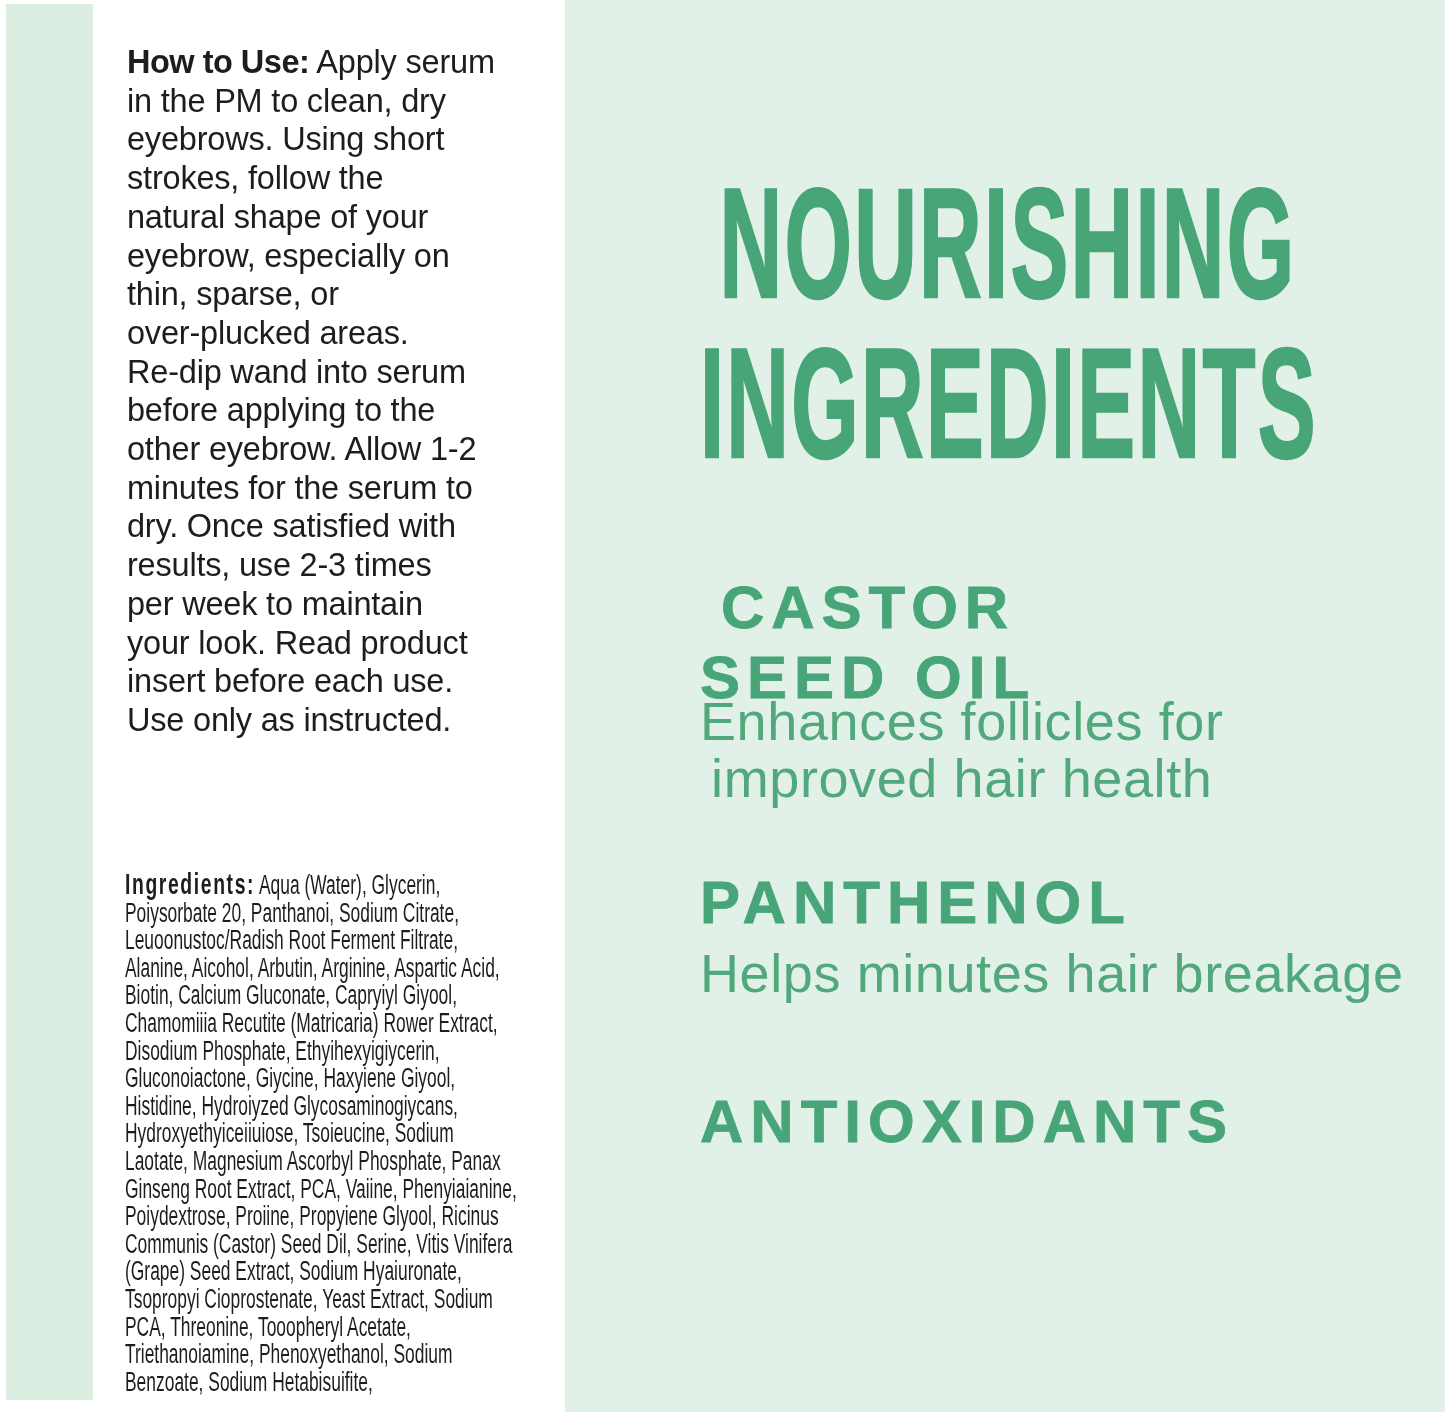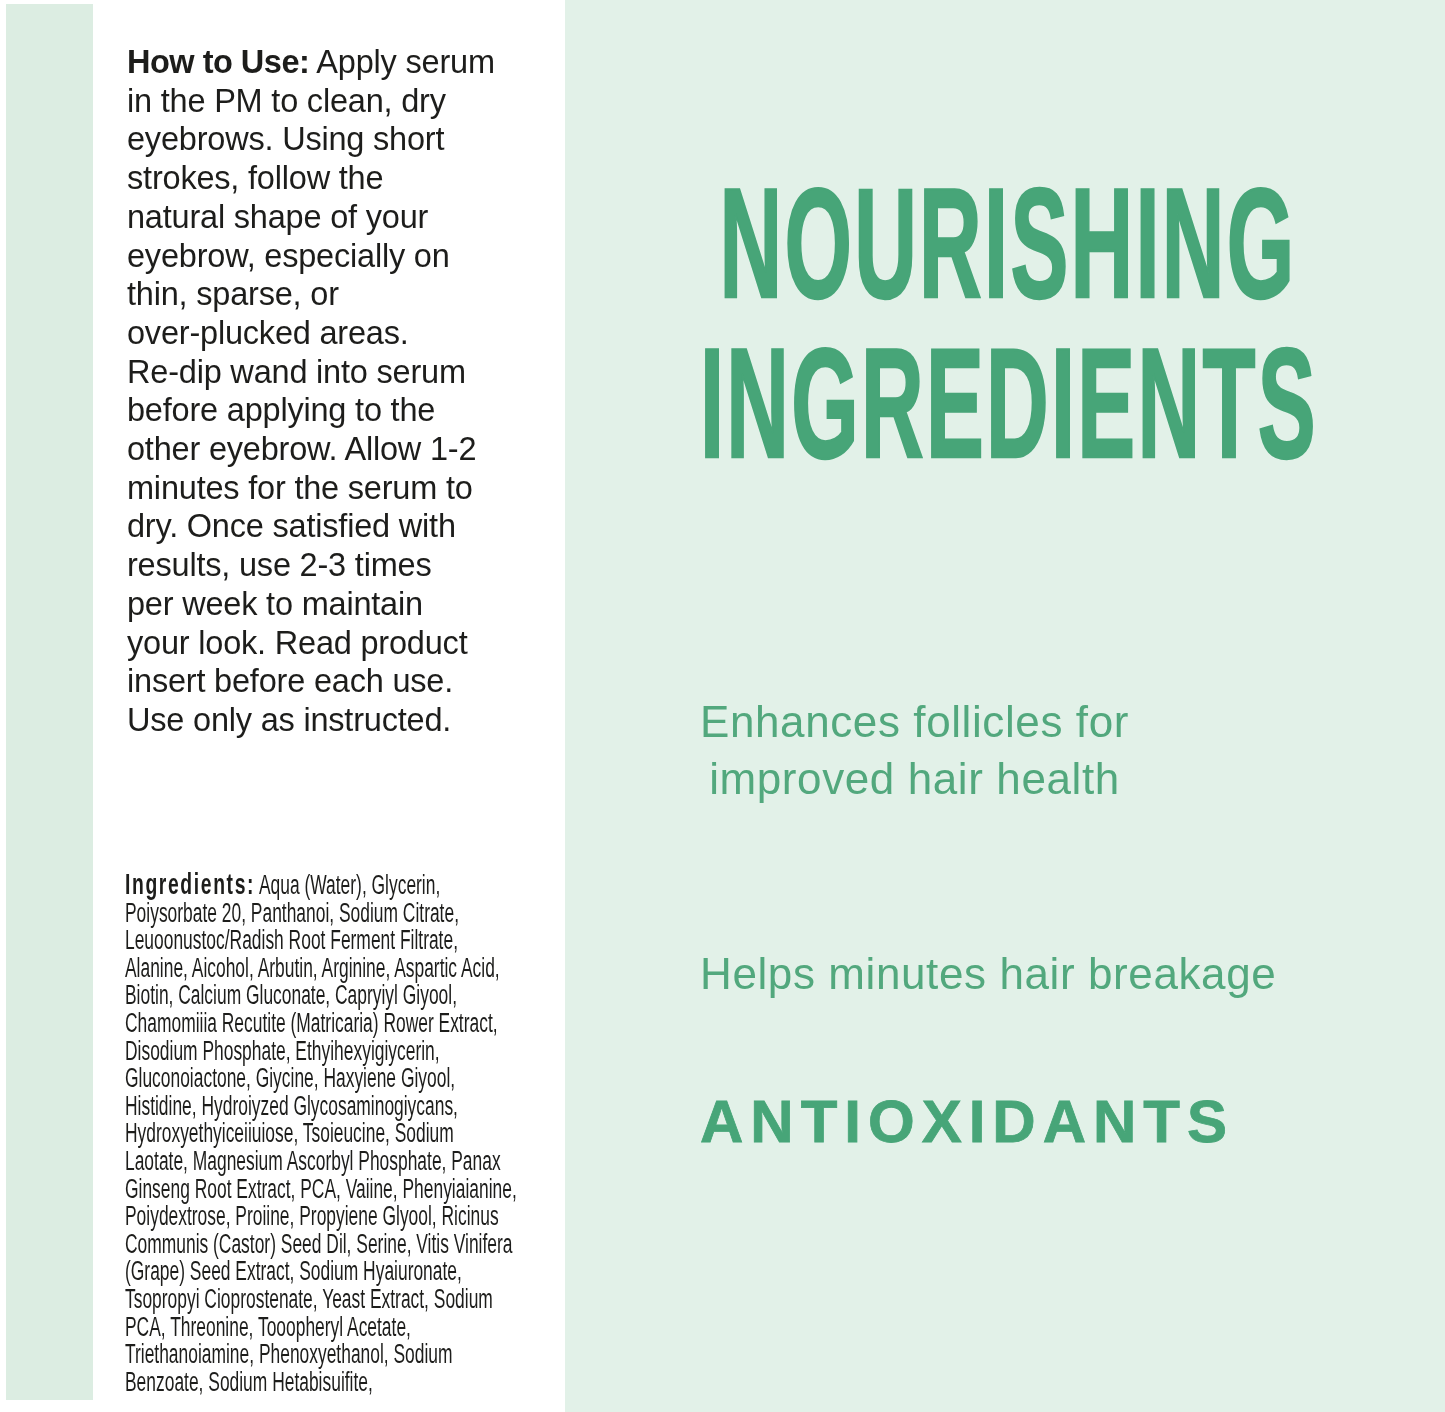--- a/index.html
+++ b/index.html
@@ -53,21 +53,21 @@
   }
   .sec-heading{
     position:absolute;left:135px;
     font-size:60px;line-height:70px;font-weight:bold;
     color:var(--accent_green);white-space:pre-line;
     letter-spacing:7px;
     -webkit-text-stroke:0.8px var(--accent_green);
   }
   .sec-desc{
     position:absolute;left:135px;
-    font-size:44px;line-height:57px;font-weight:400;
+    font-size:54px;line-height:57px;font-weight:400;
     color:var(--desc_green);white-space:pre-line;
     letter-spacing:0.6px;
   }
   .sec1-h{top:573px;}
   .sec1-d{top:693px;}
   .sec2-h{top:868px;}
   .sec2-d{top:945px;}
   .sec3-h{top:1063px;margin-top:24px;}
   .sec3-d{top:1135px;}
 </style>
@@ -114,21 +114,24 @@
 (Grape) Seed Extract, Sodium Hyaiuronate,
 Tsopropyi Cioprostenate, Yeast Extract, Sodium
 PCA, Threonine, Tooopheryl Acetate,
 Triethanoiamine, Phenoxyethanol, Sodium
 Benzoate, Sodium Hetabisuifite,</span></p>
 
   <div class="right-panel">
     <h1 class="big-title">NOURISHING
 INGREDIENTS</h1>
 
+    <h2 class="sec-heading sec1-h">CASTOR
+SEED OIL</h2>
     <p class="sec-desc sec1-d">Enhances follicles for
 improved hair health</p>
 
+    <h2 class="sec-heading sec2-h">PANTHENOL</h2>
     <p class="sec-desc sec2-d">Helps minutes hair breakage</p>
 
     <h2 class="sec-heading sec3-h">ANTIOXIDANTS</h2>
   </div>
 
 </div>
 
 </body></html>

